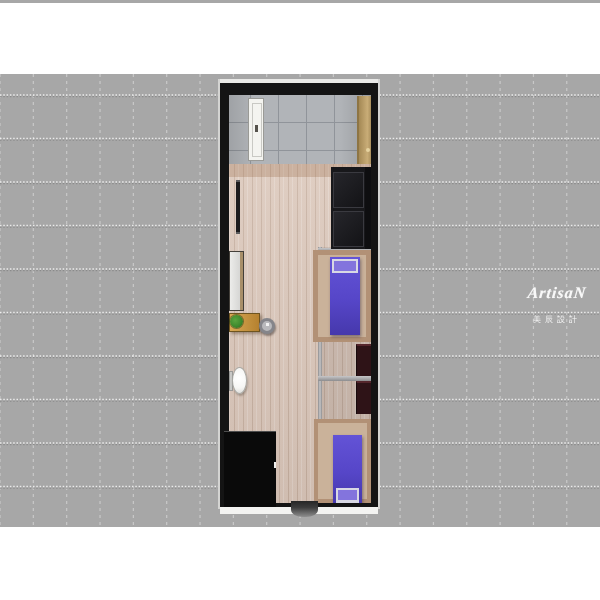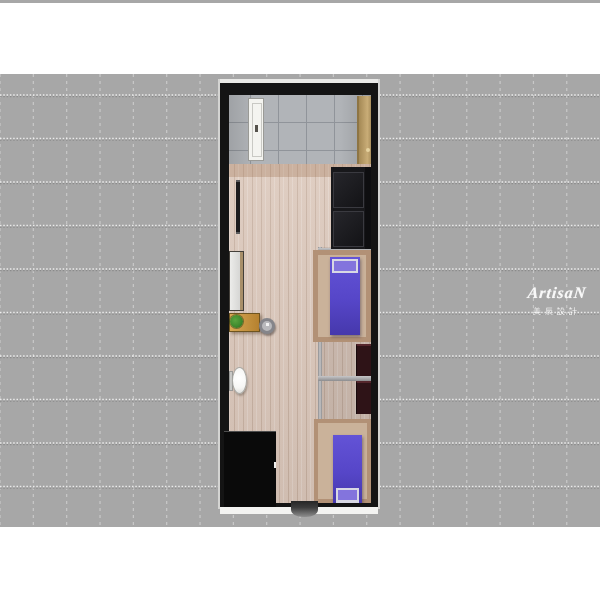--- a/index.html
+++ b/index.html
@@ -108,21 +108,21 @@
 
   #entry-mat{left:71px;top:422px;width:27px;height:16px;
       background:linear-gradient(180deg,#262626,var(--c-entry_mat) 40%,#8f8f8f);
       border-radius:0 0 45% 45%;}
 
   
   #watermark{left:515px;top:284px;width:84px;color:#ffffff;opacity:.92;text-align:center;}
   #watermark .brand{font-family:"Liberation Serif",serif;font-style:italic;font-weight:bold;
       font-size:16px;letter-spacing:1px;transform:skewX(-6deg);white-space:nowrap;
       text-shadow:0 0 1px rgba(255,255,255,.6);}
-  #watermark .subtitle{font-size:8px;letter-spacing:4px;margin-top:4px;white-space:nowrap;
+  #watermark .subtitle{font-size:8px;letter-spacing:4px;margin-top:12px;white-space:nowrap;
       font-family:"DejaVu Sans",sans-serif;}
 </style>
 </head>
 <body>
 
 <div class="abs" id="top-sliver"></div>
 <div class="abs" id="gray-band"></div>
 <svg class="abs" id="grid-svg" width="600" height="453" viewBox="0 0 600 453">
     <line x1="0" y1="0" x2="0" y2="453" stroke="#ffffff" stroke-width="1.2" stroke-dasharray="3 4" opacity="0.38"></line>
     <line x1="33.34" y1="0" x2="33.34" y2="453" stroke="#ffffff" stroke-width="1.2" stroke-dasharray="3 4" opacity="0.38"></line>

